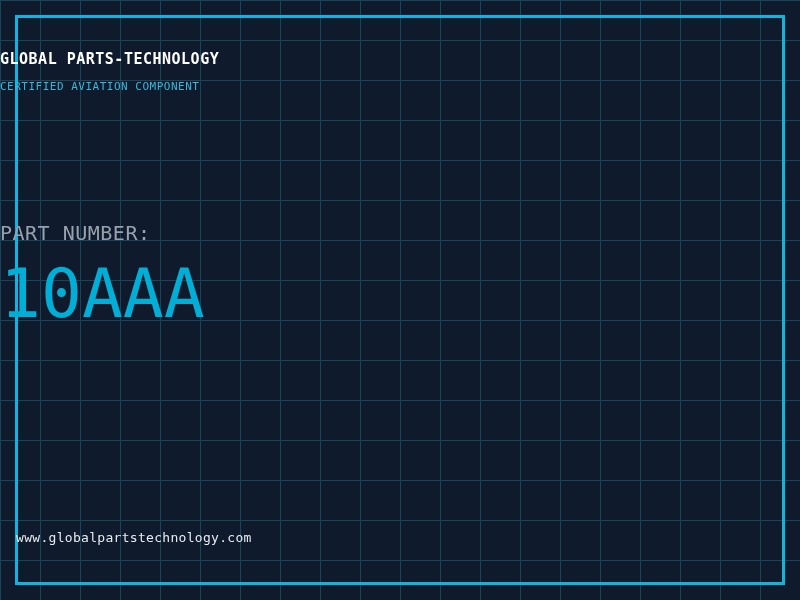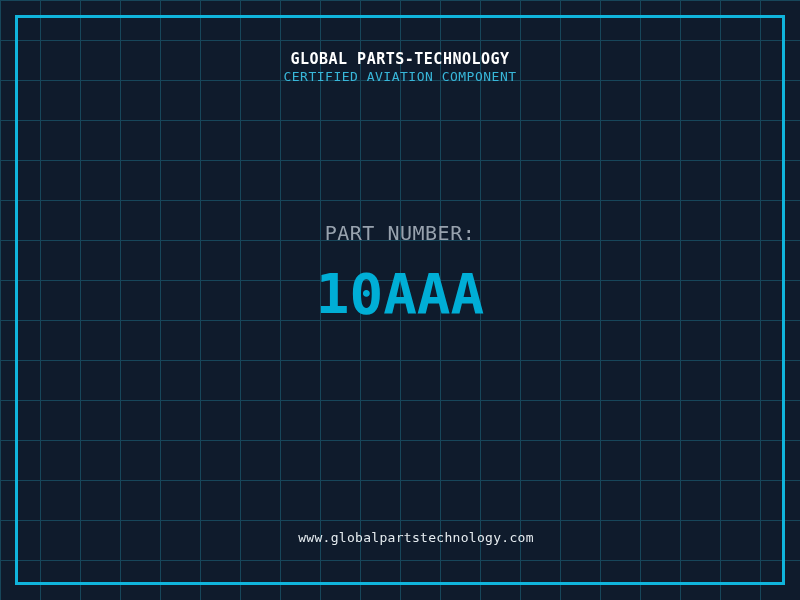--- a/index.html
+++ b/index.html
@@ -29,46 +29,45 @@
     top: 15px;
     width: 770px;
     height: 570px;
     box-sizing: border-box;
     border: 3px solid var(--frame-border, #10b4dc);
   }
   .text-row {
     position: absolute;
     left: 0;
     width: 100%;
-    text-align: center;
     white-space: nowrap;
   }
   .title {
     top: 50px;
     font-size: 15px;
     font-weight: bold;
     letter-spacing: 0.5px;
     color: var(--title-color, #ffffff);
   }
   .subtitle {
-    top: 69px;
-    font-size: 13px;
+    top: 80px;
+    font-size: 11px;
     letter-spacing: 0.5px;
     color: var(--subtitle-color, #38b7da);
   }
   .part-label {
     top: 221px;
     font-size: 20px;
     letter-spacing: 0.5px;
     color: var(--label-color, #98a2ae);
   }
   .part-number {
     top: 258px;
-    font-size: 56px;
-    font-weight: bold;
+    font-size: 68px;
+    font-weight: normal;
     line-height: 72px;
     letter-spacing: 0px;
     color: var(--part-number-color, #00aed6);
   }
   .footer {
     top: 530px;
     font-size: 13px;
     letter-spacing: 0.3px;
     color: var(--footer-color, #e6ecf0);
     padding-left: 16px;

